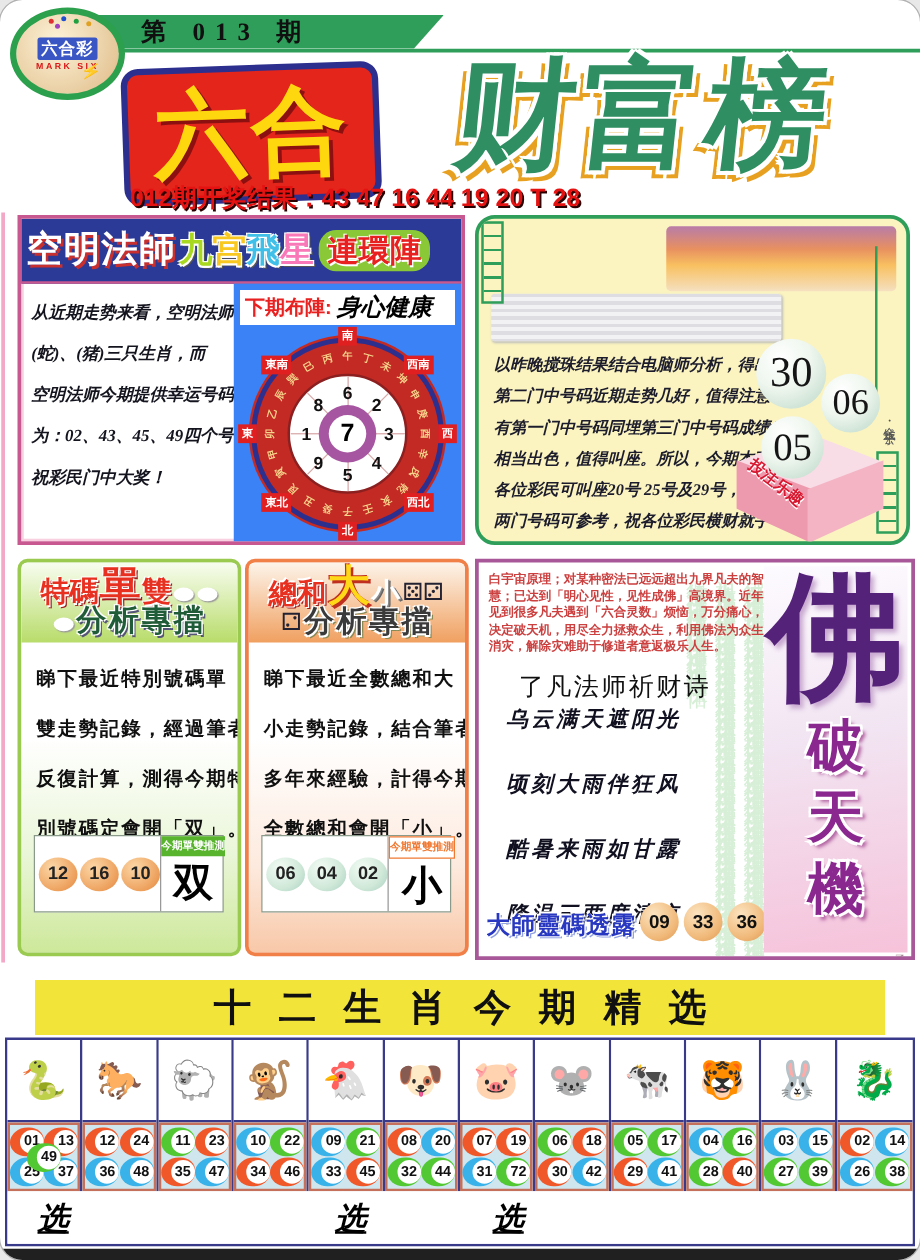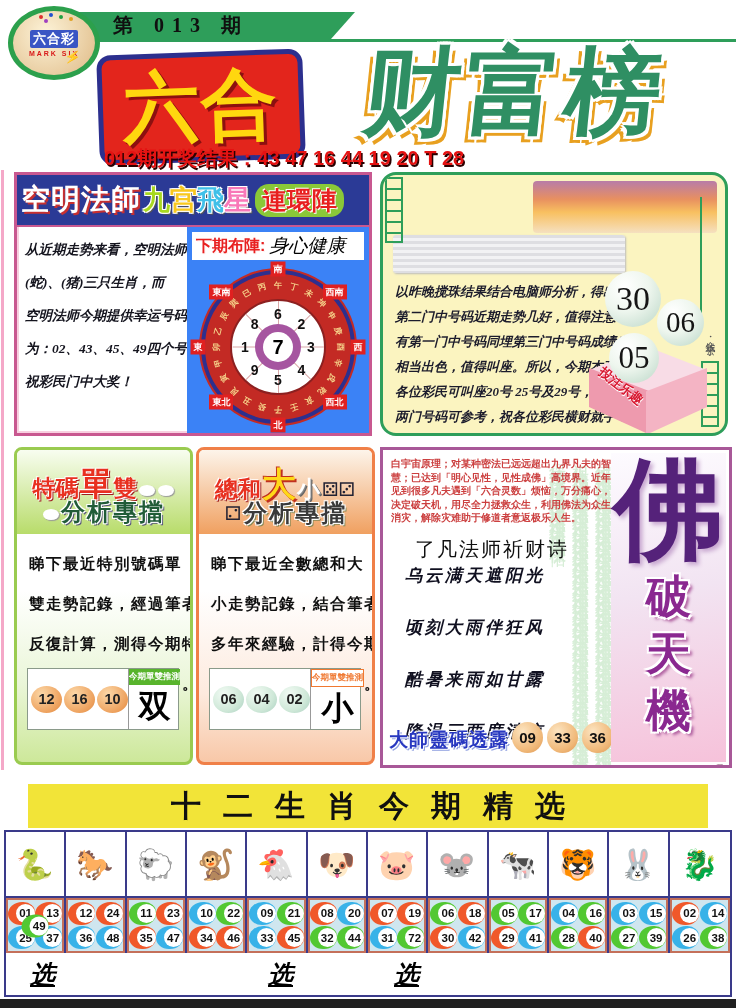--- a/index.html
+++ b/index.html
@@ -1,18 +1,18 @@
 <!DOCTYPE html>
 <html><head>
 <meta charset="utf-8">
 <style>
   html,body{margin:0;padding:0;background:#e8e8e8;}
   .page{position:relative;width:736px;height:1008px;background:#fff;margin:0 auto;
         outline:1px solid #b0b0b0;overflow:hidden;
-        font-family:"Liberation Sans",sans-serif;}
+        font-family:"Liberation Sans",sans-serif;border-radius:18px;}
   
   .logo{position:absolute;left:8px;top:6px;width:82px;height:64px;border-radius:50%;
         border:5px solid #2ca04c;background:radial-gradient(circle at 40% 35%,#fdf3d8,#e6c89a 75%,#d2a878);
         display:flex;flex-direction:column;align-items:center;justify-content:center;z-index:5;}
   .logo-dots{position:absolute;top:4px;left:26px;width:4px;height:4px;border-radius:50%;background:#e03030;
         box-shadow:10px -2px 0 #2050d0,20px 0 0 #20a040,30px 2px 0 #e0a020,5px 4px 0 #a040c0;}
   .logo-name{background:#3a55c4;color:#fff;font-size:13px;font-weight:bold;padding:0 3px;border-radius:2px;letter-spacing:1px;}
   .logo-sub{color:#d81818;font-size:7px;font-weight:bold;letter-spacing:2px;margin-top:2px;}
   .logo-bolt{position:absolute;right:14px;bottom:10px;color:#e8a010;font-size:13px;transform:rotate(10deg);}
   .issue-banner{position:absolute;left:55px;top:12px;width:300px;height:27px;background:#2e9e5a;
@@ -48,21 +48,21 @@
   .mt3{background:#8ac838;border-radius:14px;padding:0 7px;margin-left:4px;color:#e82020;
         font-size:25px;font-weight:bold;font-family:"Liberation Serif",serif;
         text-shadow:-1px -1px 0 #fff,1px 1px 0 #fff;}
   .master-body{display:flex;height:209px;}
   .master-text{width:170px;padding:6px 2px 0 8px;box-sizing:border-box;}
   .hand-line{font-family:"Liberation Serif",serif;font-style:italic;font-weight:bold;
         font-size:13.5px;line-height:33px;color:#14141e;white-space:nowrap;}
   .master-right{flex:1;background:#3b82f6;position:relative;}
   .setup-bar{margin:5px 5px 0;background:#fff;height:28px;display:flex;align-items:center;padding:0 4px;gap:4px;}
   .setup-label{color:#e82020;font-weight:900;font-size:16px;text-shadow:1px 1px 0 #fff0f0;white-space:nowrap;}
-  .setup-value{font-family:"Liberation Serif",serif;font-style:italic;font-weight:normal;font-size:19px;color:#000;white-space:nowrap;}
+  .setup-value{font-family:"Liberation Serif",serif;font-style:italic;font-weight:bold;font-size:19px;color:#000;white-space:nowrap;}
   .compass-wrap{position:relative;width:176px;height:170px;margin:2px auto 0;}
   .wheel{position:absolute;left:50%;top:50%;transform:translate(-50%,-50%);width:146px;height:146px;
         border-radius:50%;background:#c32a24;border:4px solid #2d2f8e;box-shadow:0 0 0 2px #c32a24;}
   .mchar{position:absolute;left:50%;top:50%;color:#f6d38a;font-size:8px;font-weight:bold;}
   .inner{position:absolute;left:50%;top:50%;transform:translate(-50%,-50%);width:92px;height:92px;
         background:#fff;border-radius:50%;border:2px solid #8c2020;overflow:hidden;}
   .spoke{position:absolute;left:50%;top:0;width:1px;height:100%;background:#d8a8a8;}
   .snum{position:absolute;left:50%;top:50%;font-size:14px;font-weight:bold;color:#111;}
   .hub{position:absolute;left:50%;top:50%;transform:translate(-50%,-50%);width:46px;height:46px;
         border-radius:50%;background:#a655a0;display:flex;align-items:center;justify-content:center;}
@@ -99,21 +99,21 @@
   .v-caption{position:absolute;right:8px;top:156px;writing-mode:vertical-rl;font-size:10px;color:#555;letter-spacing:2px;}
   .green-vline{position:absolute;right:23px;top:22px;width:2px;height:118px;background:#2e9e5a;}
   .ladder{position:absolute;width:14px;height:62px;border:2px solid #2e9e5a;
         background:repeating-linear-gradient(180deg,transparent 0 9px,#2e9e5a 9px 11px);}
   .ladder.tl{left:2px;top:2px;} .ladder.br{right:6px;bottom:6px;}
 
   
   .tip-panel{position:absolute;top:447px;width:179px;height:318px;box-sizing:border-box;border-radius:8px;overflow:hidden;}
   .panelA{left:14px;border:3px solid #9acb50;background:linear-gradient(180deg,#ffffff 45%,#eaf6d8 75%,#cde89a 100%);}
   .panelB{left:196px;border:3px solid #f08048;background:linear-gradient(180deg,#ffffff 45%,#fdeade 78%,#f8c8a8 100%);}
-  .tip-title{height:84px;text-align:center;padding-top:17px;box-sizing:border-box;}
+  .tip-title{height:64px;text-align:center;padding-top:2px;box-sizing:border-box;}
   .panelA .tip-title{background:linear-gradient(180deg,#f8fdf0,#b8dc6a);}
   .panelB .tip-title{background:linear-gradient(180deg,#fdf4ea,#f0a060);}
   .tt-row{display:flex;align-items:flex-end;justify-content:center;gap:1px;line-height:1;}
   .tt-red{color:#e83020;font-weight:900;font-size:23px;text-shadow:-1px -1px 0 #fff,1px 1px 0 #fff,2px 2px 0 #a02020;}
   .tt-big-red{color:#e83020;font-weight:900;font-size:33px;text-shadow:-1px -1px 0 #fff,1px 1px 0 #fff,2px 2px 0 #a02020;}
   .tt-big-yellow{color:#ffd818;font-weight:900;font-size:34px;text-shadow:-1px -1px 0 #c03020,2px 2px 0 #c03020;}
   .tt-white{color:#fff;font-weight:900;font-size:23px;text-shadow:1px 1px 0 #888,2px 2px 0 #666;}
   .tt-sub-a{color:#215c38;font-weight:900;font-size:24px;letter-spacing:2px;
         text-shadow:-1px -1px 0 #fff,1px -1px 0 #fff,-1px 1px 0 #fff,1px 1px 0 #fff,2px 2px 0 #557;}
   .tt-sub-b{color:#3a3a3a;font-weight:900;font-size:24px;letter-spacing:2px;

